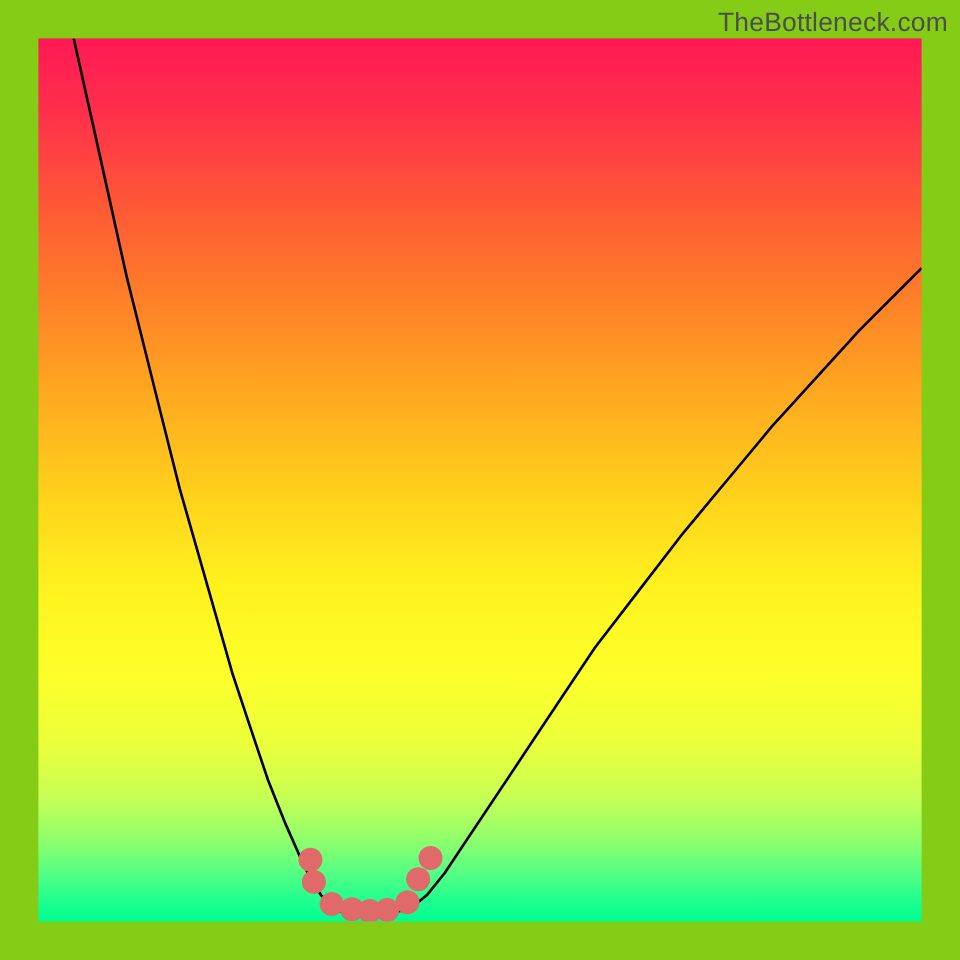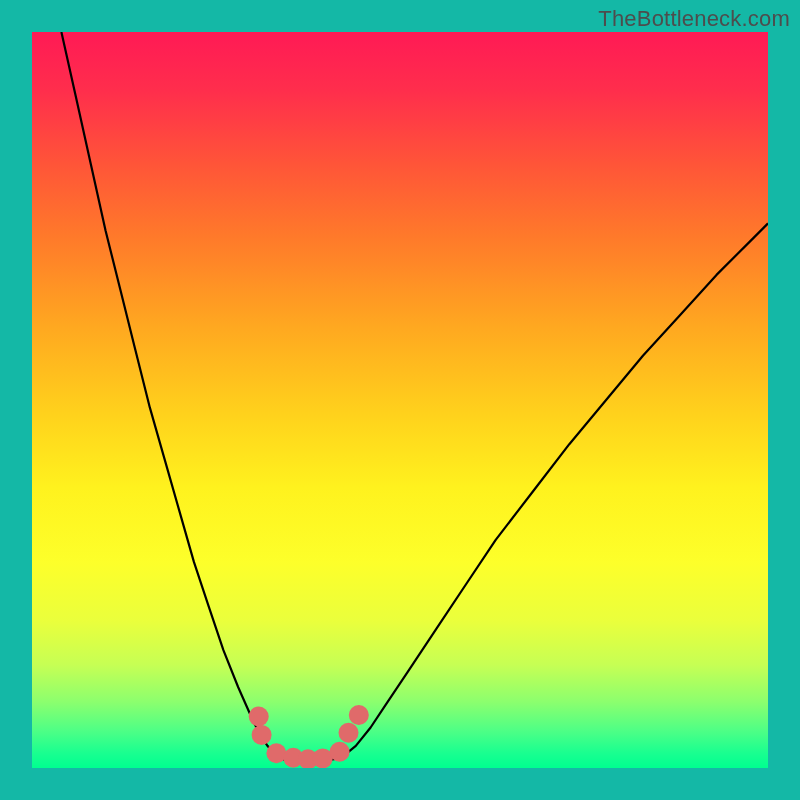--- a/index.html
+++ b/index.html
@@ -1,17 +1,17 @@
 <!DOCTYPE html>
 <html><head>
 <meta charset="utf-8">
 <style>
   html,body{margin:0;padding:0;width:800px;height:800px;overflow:hidden;
     font-family:Arial,Helvetica,sans-serif;}
-  .frame{position:absolute;inset:0;background:#14b8a6;}
+  .frame{position:absolute;inset:0;background:#84cc16;}
   .plot{position:absolute;left:32px;top:32px;width:736px;height:736px;}
   
   .grad{position:absolute;inset:0;
     background:linear-gradient(to bottom,
       #ff1a55 0%,
       #ff2e4c 8%,
       #ff5538 18%,
       #ff7a2a 28%,
       #ffa820 40%,
       #ffd21c 52%,

